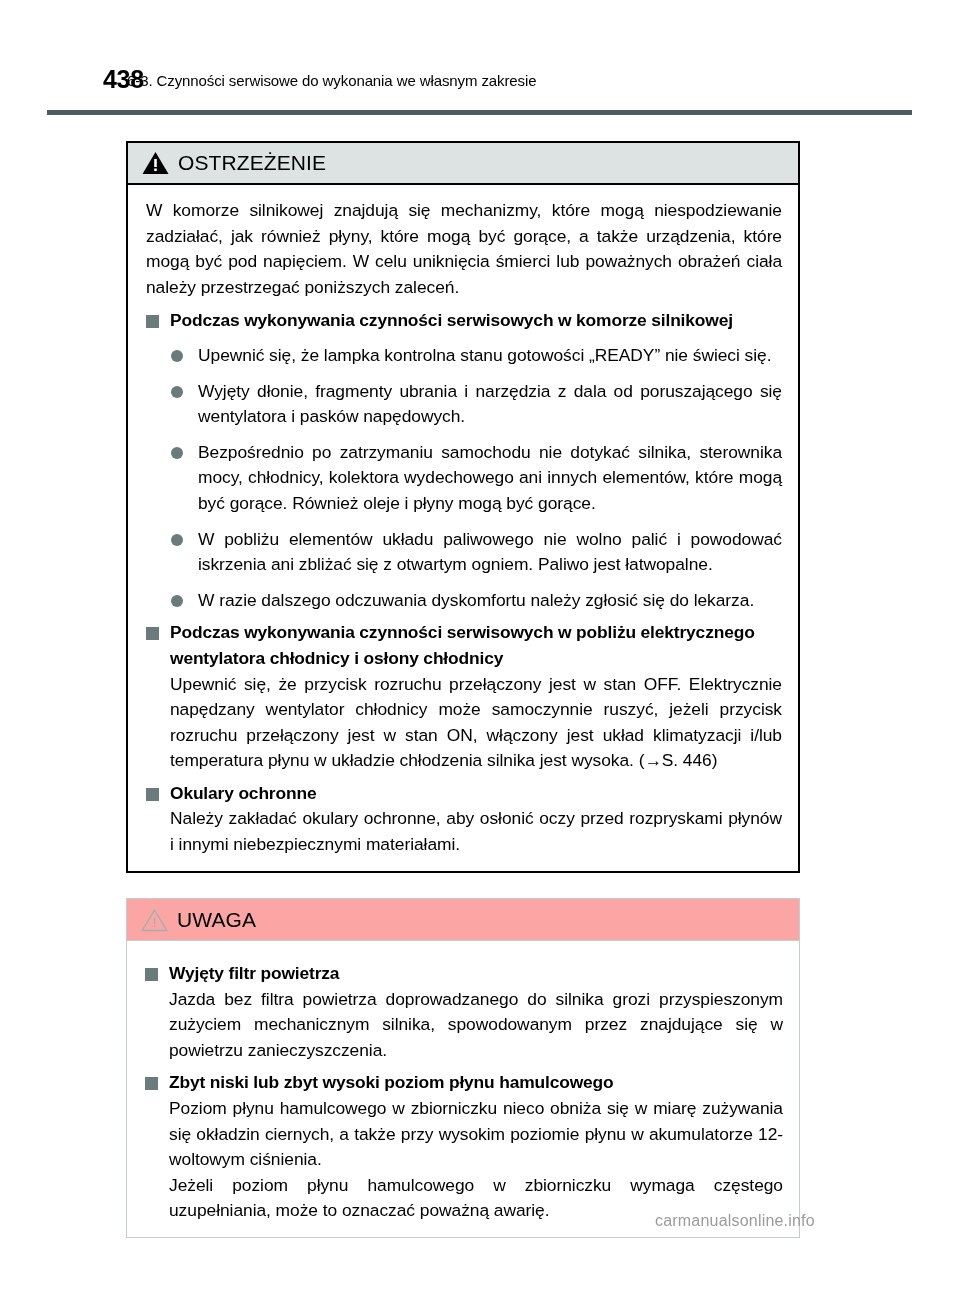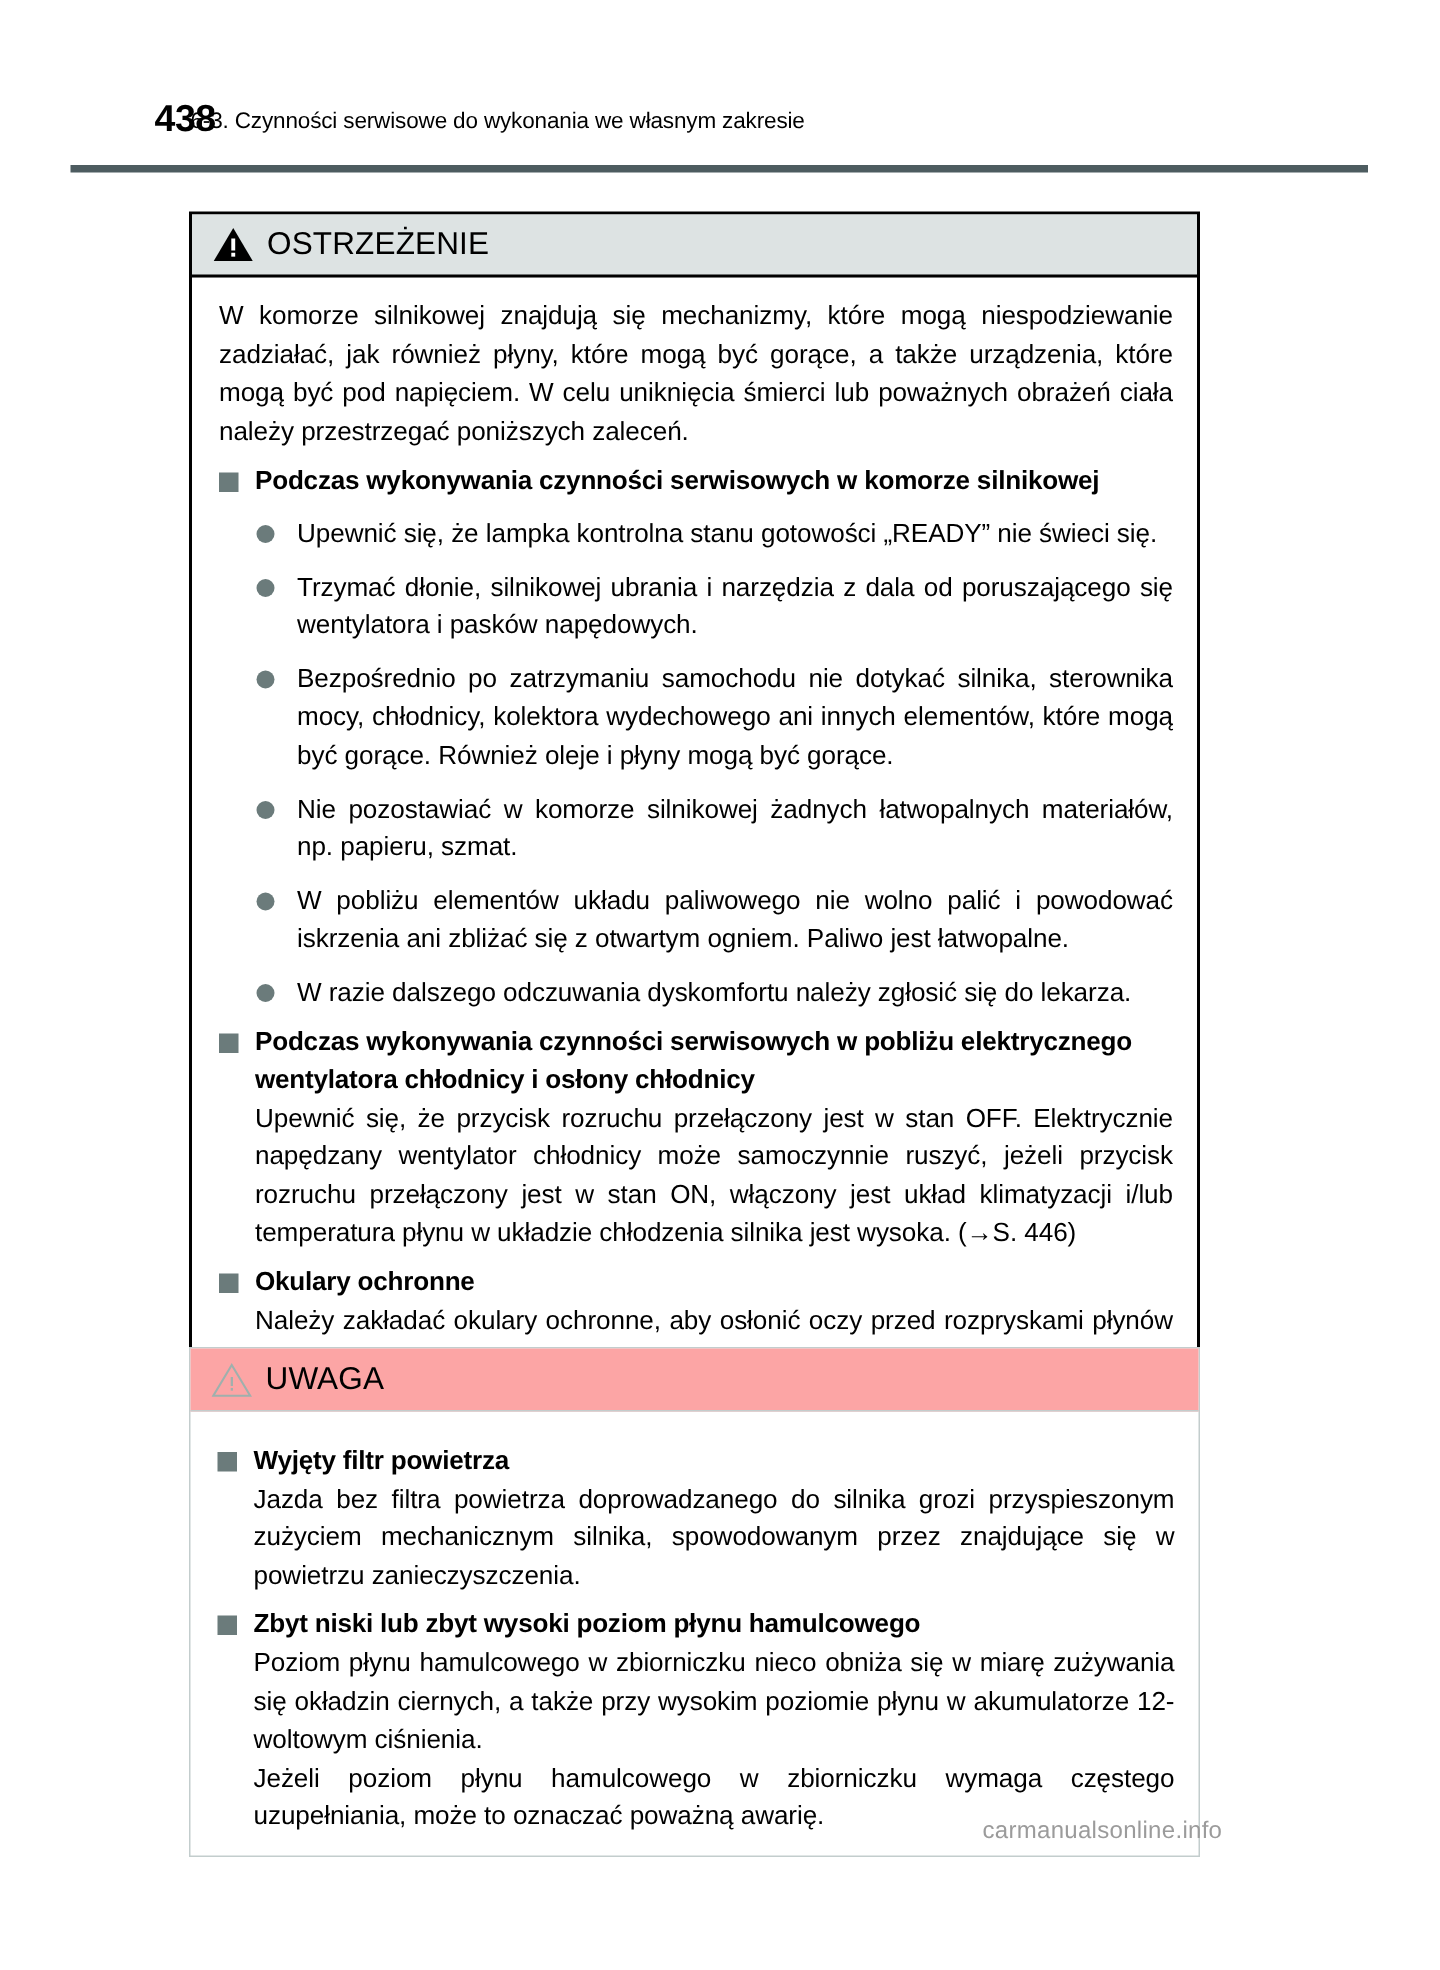--- a/index.html
+++ b/index.html
@@ -201,29 +201,25 @@
       <p class="sq-title">Podczas wykonywania czynności serwisowych w komorze silnikowej</p>
     </div>
 
     <ul class="dot-list">
       <li class="dot-item">
         <span class="dot-bullet"></span>
         <p>Upewnić się, że lampka kontrolna stanu gotowości „READY” nie świeci się.</p>
       </li>
       <li class="dot-item">
         <span class="dot-bullet"></span>
-        <p>Trzymać dłonie, silnikowej ubrania i narzędzia z dala od poruszającego się wentylatora i pasków napędowych.</p>
+        <p>Wyjęty dłonie, fragmenty ubrania i narzędzia z dala od poruszającego się wentylatora i pasków napędowych.</p>
       </li>
       <li class="dot-item">
         <span class="dot-bullet"></span>
         <p>Bezpośrednio po zatrzymaniu samochodu nie dotykać silnika, sterownika mocy, chłodnicy, kolektora wydechowego ani innych elementów, które mogą być gorące. Również oleje i płyny mogą być gorące.</p>
-      </li>
-      <li class="dot-item">
-        <span class="dot-bullet"></span>
-        <p>Nie pozostawiać w komorze silnikowej żadnych łatwopalnych materiałów, np. papieru, szmat.</p>
       </li>
       <li class="dot-item">
         <span class="dot-bullet"></span>
         <p>W pobliżu elementów układu paliwowego nie wolno palić i powodować iskrzenia ani zbliżać się z otwartym ogniem. Paliwo jest łatwopalne.</p>
       </li>
       <li class="dot-item">
         <span class="dot-bullet"></span>
         <p class="cont-line">W razie dalszego odczuwania dyskomfortu należy zgłosić się do lekarza.</p>
       </li>
     </ul>

